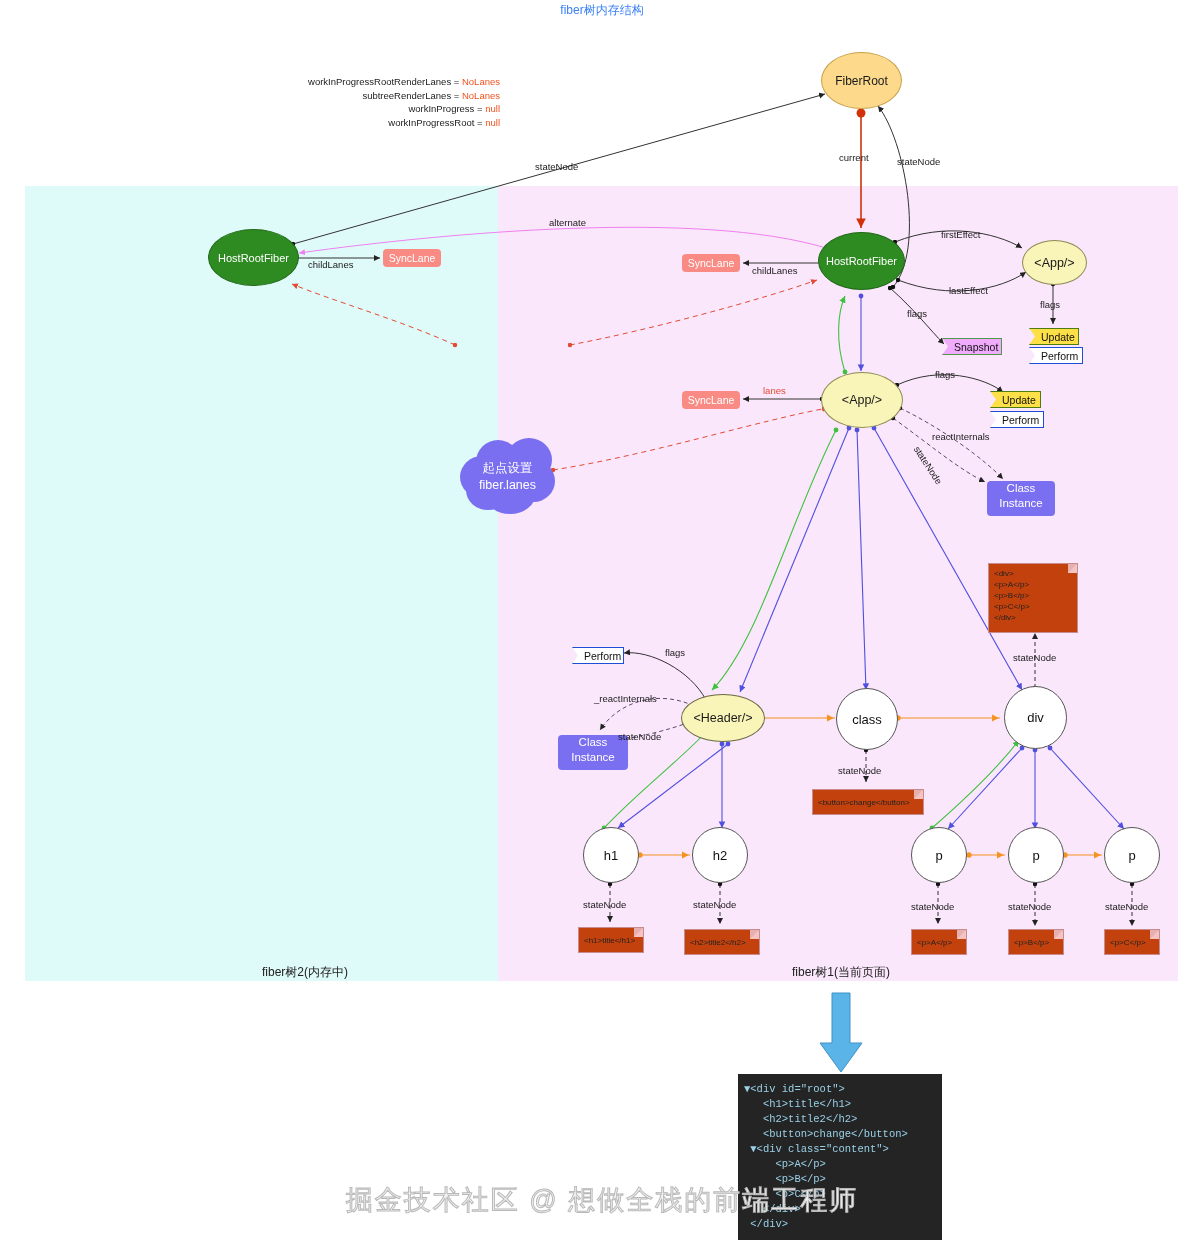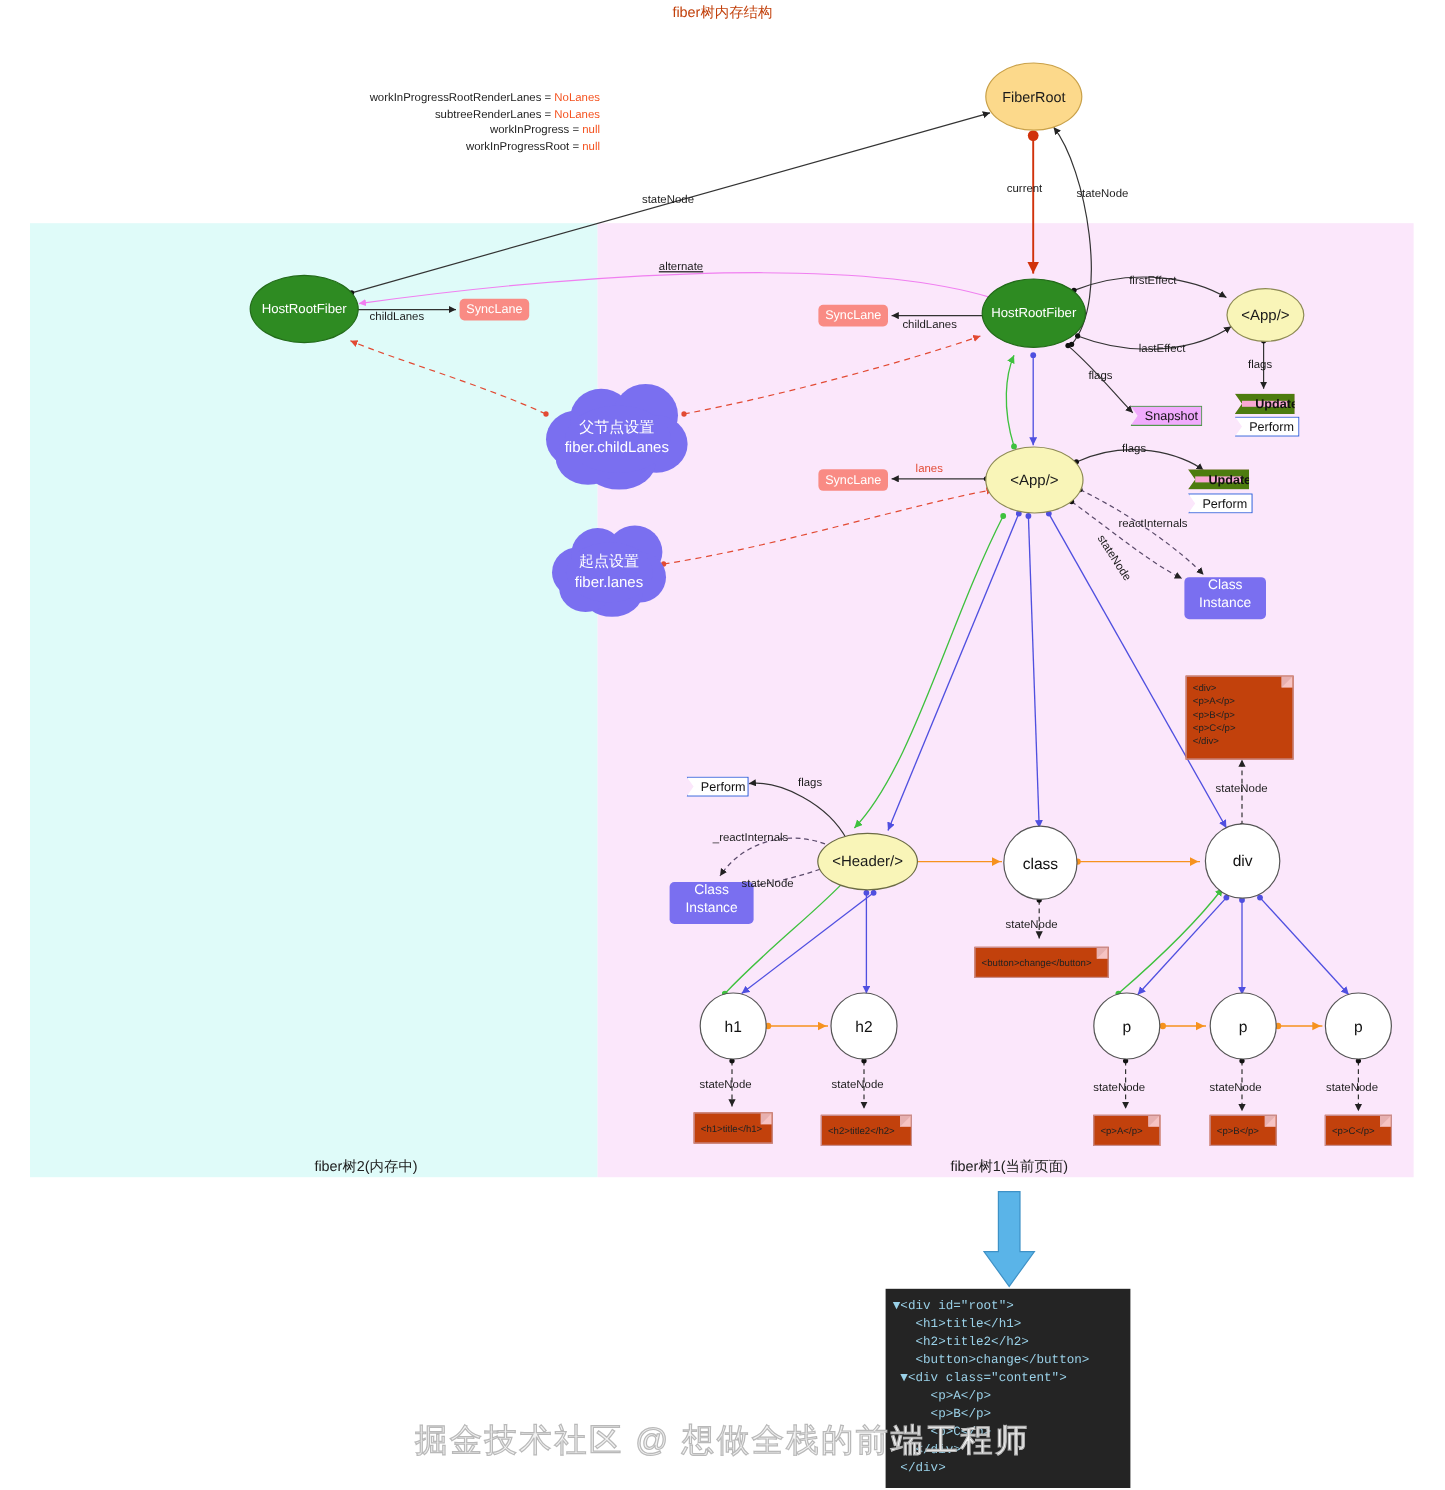--- a/index.html
+++ b/index.html
@@ -6,21 +6,21 @@
   body{width:1204px;height:1242px;position:relative;overflow:hidden;
        font-family:"Liberation Sans","DejaVu Sans",sans-serif;}
   #stage{position:absolute;left:0;top:0;width:1204px;height:1242px;}
   svg#wires{position:absolute;left:0;top:0;width:1204px;height:1242px;}
 
   .panel{position:absolute;}
   .panel-left{left:25px;top:186px;width:473px;height:795px;background:#dffbf9;}
   .panel-right{left:498px;top:186px;width:680px;height:795px;background:#fbe7fb;}
 
   .title{position:absolute;left:0;top:2px;width:1204px;text-align:center;
-         font-size:12px;color:#c2410c;}
+         font-size:12px;color:#3b82f6;}
 
   .panel-label{position:absolute;font-size:12px;color:#222;text-align:center;}
 
   .varblock{position:absolute;left:270px;top:75px;width:230px;text-align:right;
             font-size:9.5px;color:#222;line-height:13.5px;}
   .varblock .v{color:#f4511e;}
 
   
   .node{position:absolute;display:flex;align-items:center;justify-content:center;
         text-align:center;box-sizing:border-box;}
@@ -37,21 +37,21 @@
         height:18px;}
 
   .cloud{position:absolute;color:#ffffff;font-size:12.5px;line-height:17px;
          display:flex;align-items:center;justify-content:center;text-align:center;}
   .cloud .blob{position:absolute;background:#7a6ff0;border-radius:50%;z-index:1;}
   .cloud .ctext{position:relative;z-index:3;}
 
   .flagtag{position:absolute;font-size:10.5px;color:#111;height:17px;
            display:flex;align-items:center;padding:0 7px 0 11px;box-sizing:border-box;
            clip-path:polygon(0% 0%,100% 0%,100% 100%,0% 100%,6px 50%);}
-  .tag-update{background:#f9a8d4;border:6px solid #4d7c0f;font-weight:bold;}
+  .tag-update{background:#fde047;border:1px solid #4d7c0f;}
   .tag-perform{background:#ffffff;border:1px solid #1d4ed8;}
   .tag-snapshot{background:#f0abfc;border:1px solid #4e9a4a;
                 clip-path:polygon(0% 0%,100% 0%,100% 100%,0% 100%,6px 50%);}
 
   .classinst{position:absolute;background:#7a6ff0;border-radius:4px;color:#ffffff;
              font-size:11.5px;line-height:15px;display:flex;align-items:flex-start;
              justify-content:center;text-align:center;margin-left:24px;}
 
   .note{position:absolute;background:#c2410c;border:1px solid #c98c8c;
         font-size:8px;color:#222;line-height:11px;padding:4px 5px;box-sizing:border-box;
@@ -240,33 +240,20 @@
   <div class="node ellipse n-plain" style="left:583px;top:827px;width:56px;height:56px;">h1</div>
   <div class="node ellipse n-plain" style="left:692px;top:827px;width:56px;height:56px;">h2</div>
   <div class="node ellipse n-plain" style="left:911px;top:827px;width:56px;height:56px;">p</div>
   <div class="node ellipse n-plain" style="left:1008px;top:827px;width:56px;height:56px;">p</div>
   <div class="node ellipse n-plain" style="left:1104px;top:827px;width:56px;height:56px;">p</div>
 
   <div class="lane" style="left:383px;top:249px;width:58px;">SyncLane</div>
   <div class="lane" style="left:682px;top:254px;width:58px;">SyncLane</div>
   <div class="lane" style="left:682px;top:391px;width:58px;">SyncLane</div>
 
-  <div class="cloud" style="left:455px;top:320px;width:118px;height:90px;">
-    <div class="blob" style="left:0;top:22px;width:52px;height:48px;"></div>
-    <div class="blob" style="left:20px;top:4px;width:52px;height:50px;"></div>
-    <div class="blob" style="left:56px;top:0px;width:54px;height:52px;"></div>
-    <div class="blob" style="left:66px;top:26px;width:52px;height:48px;"></div>
-    <div class="blob" style="left:30px;top:40px;width:62px;height:48px;"></div>
-    <div class="blob" style="left:8px;top:38px;width:54px;height:46px;"></div>
-    <div class="blob" style="left:16px;top:18px;width:88px;height:56px;"></div>
-    <div class="ctext">
-      <span>父节点设置</span><br>
-      <span>fiber.childLanes</span>
-    </div>
-  </div>
 
   <div class="cloud" style="left:460px;top:438px;width:95px;height:78px;">
     <div class="blob" style="left:0;top:18px;width:44px;height:42px;"></div>
     <div class="blob" style="left:16px;top:2px;width:44px;height:44px;"></div>
     <div class="blob" style="left:46px;top:0px;width:46px;height:44px;"></div>
     <div class="blob" style="left:52px;top:22px;width:43px;height:42px;"></div>
     <div class="blob" style="left:24px;top:34px;width:52px;height:42px;"></div>
     <div class="blob" style="left:6px;top:32px;width:44px;height:40px;"></div>
     <div class="blob" style="left:12px;top:14px;width:72px;height:50px;"></div>
     <div class="ctext">
@@ -303,21 +290,21 @@
 
   <div class="note" style="left:578px;top:927px;width:66px;height:26px;display:flex;align-items:center;">&lt;h1&gt;title&lt;/h1&gt;</div>
   <div class="note" style="left:684px;top:929px;width:76px;height:26px;display:flex;align-items:center;">&lt;h2&gt;title2&lt;/h2&gt;</div>
   <div class="note" style="left:911px;top:929px;width:56px;height:26px;display:flex;align-items:center;">&lt;p&gt;A&lt;/p&gt;</div>
   <div class="note" style="left:1008px;top:929px;width:56px;height:26px;display:flex;align-items:center;">&lt;p&gt;B&lt;/p&gt;</div>
   <div class="note" style="left:1104px;top:929px;width:56px;height:26px;display:flex;align-items:center;">&lt;p&gt;C&lt;/p&gt;</div>
 
   <div class="edgelabel" style="left:535px;top:161px;">stateNode</div>
   <div class="edgelabel" style="left:839px;top:152px;">current</div>
   <div class="edgelabel" style="left:897px;top:156px;">stateNode</div>
-  <div class="edgelabel" style="left:549px;top:217px;text-decoration:underline;">alternate</div>
+  <div class="edgelabel" style="left:549px;top:217px;">alternate</div>
   <div class="edgelabel" style="left:308px;top:259px;">childLanes</div>
   <div class="edgelabel" style="left:752px;top:265px;">childLanes</div>
   <div class="edgelabel" style="left:941px;top:229px;">firstEffect</div>
   <div class="edgelabel" style="left:949px;top:285px;">lastEffect</div>
   <div class="edgelabel" style="left:907px;top:308px;">flags</div>
   <div class="edgelabel" style="left:1040px;top:299px;">flags</div>
   <div class="edgelabel" style="left:935px;top:369px;">flags</div>
   <div class="edgelabel red" style="left:763px;top:385px;">lanes</div>
   <div class="edgelabel" style="left:932px;top:431px;">reactInternals</div>
   <div class="edgelabel rot" style="left:921px;top:444px;">stateNode</div>

